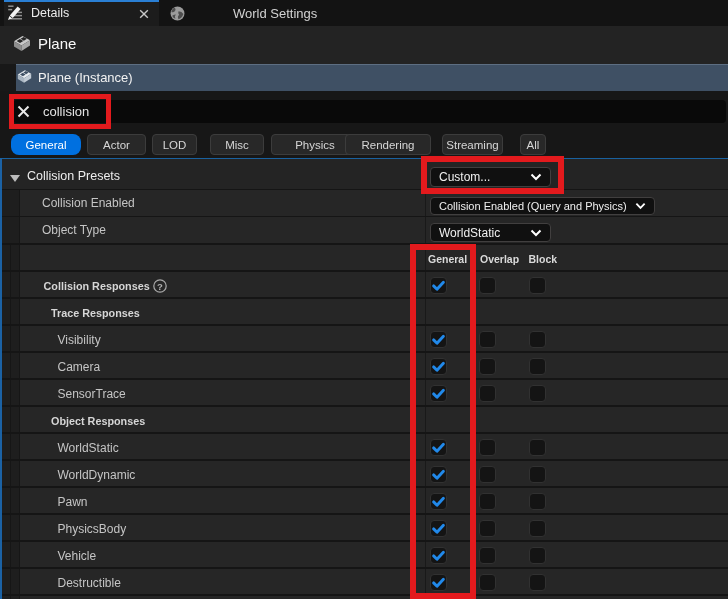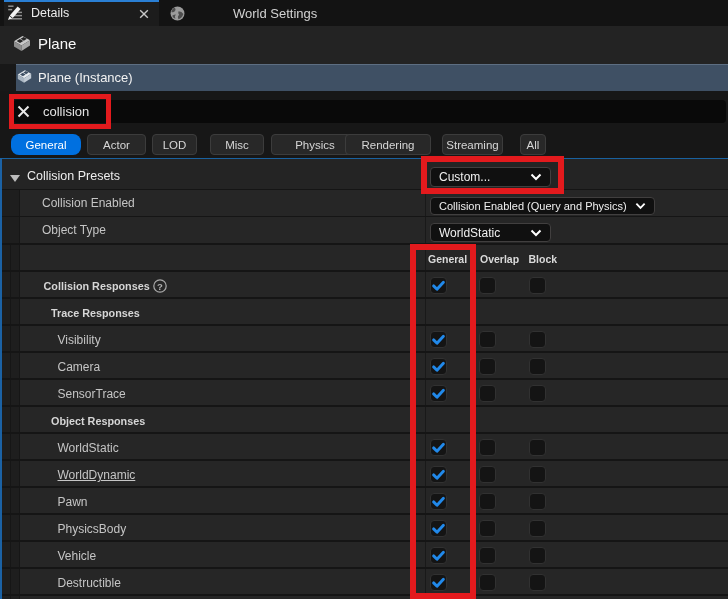--- a/index.html
+++ b/index.html
@@ -138,21 +138,21 @@
   <svg class="abs" style="left:153px;top:278.5px;" width="14" height="14" viewBox="0 0 14 14">
     <circle cx="7" cy="7" r="6.2" fill="none" stroke="#a9a9a9" stroke-width="1.2"></circle>
     <text x="7" y="10.6" text-anchor="middle" font-size="9.5" font-weight="bold" fill="#b2b2b2" font-family="Liberation Sans">?</text>
   </svg>
   <div class="txt abs" style="left:51px;top:307px;font-weight:bold;font-size:10.8px;color:#d6d6d6;">Trace Responses</div>
   <div class="txt abs" style="left:57.5px;top:333px;">Visibility</div>
   <div class="txt abs" style="left:57.5px;top:360px;">Camera</div>
   <div class="txt abs" style="left:57.5px;top:387px;">SensorTrace</div>
   <div class="txt abs" style="left:51px;top:415px;font-weight:bold;font-size:10.8px;color:#d6d6d6;">Object Responses</div>
   <div class="txt abs" style="left:57.5px;top:441px;">WorldStatic</div>
-  <div class="txt abs" style="left:57.5px;top:468px;text-decoration:underline;">WorldDynamic</div>
+  <div class="txt abs" style="left:57.5px;top:468px;">WorldDynamic</div>
   <div class="txt abs" style="left:57.5px;top:495px;">Pawn</div>
   <div class="txt abs" style="left:57.5px;top:522px;">PhysicsBody</div>
   <div class="txt abs" style="left:57.5px;top:549px;">Vehicle</div>
   <div class="txt abs" style="left:57.5px;top:576px;">Destructible</div>
 
   <div class="dd" style="left:430px;top:167px;width:121px;height:19.5px;">Custom...
     <svg class="chev" width="12" height="8" viewBox="0 0 12 8">
         <path d="M1.5 1.5 L6 6 L10.5 1.5" fill="none" stroke="#fff" stroke-width="2"></path>
       </svg></div>
   <div class="dd" style="left:430px;top:196.5px;width:225px;height:18.5px;font-size:11px;">Collision Enabled (Query and Physics)

